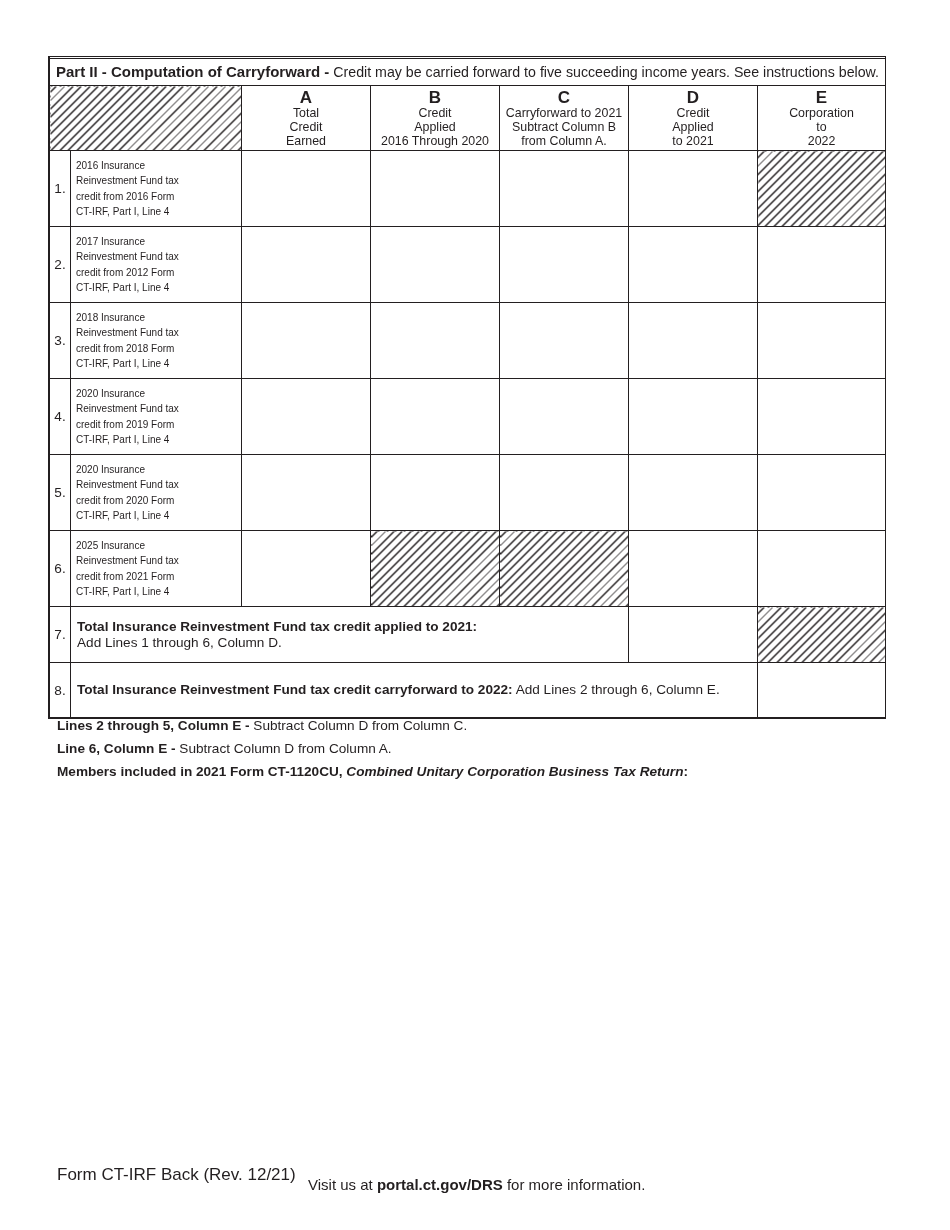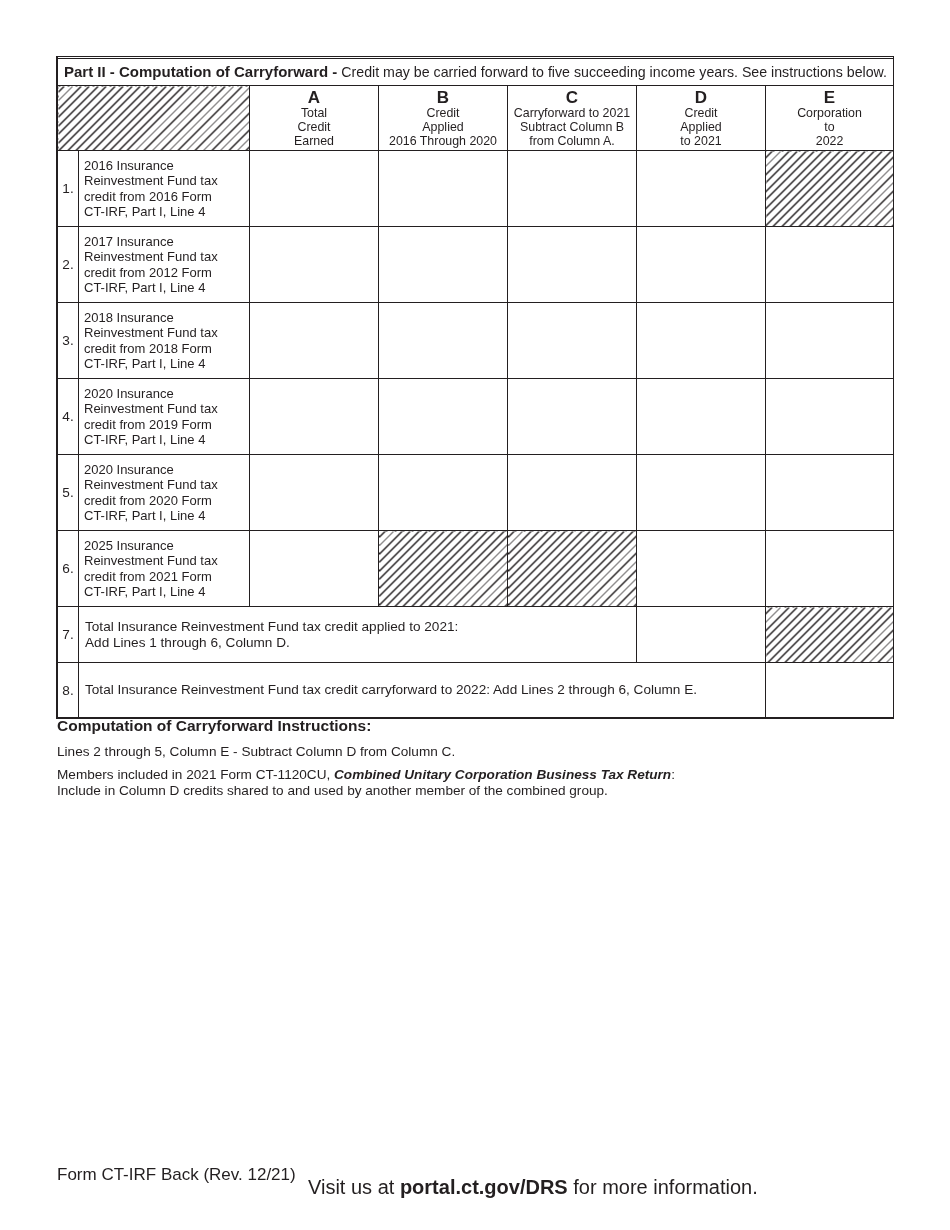--- a/index.html
+++ b/index.html
@@ -5,48 +5,48 @@
   html, body { margin: 0; padding: 0; }
   body {
     width: 950px; height: 1230px; background: #ffffff; position: relative;
     font-family: "Liberation Sans", sans-serif; color: #231f20; overflow: hidden;
   }
   .hatch {
     background-color: #fff;
     background-image: repeating-linear-gradient(135deg, #fff 0px, #fff 3.2px, #231f20 3.2px, #231f20 4.4px, #fff 4.4px, #fff 6px);
   }
   #form-table {
-    position: absolute; left: 56px; top: 56px; width: 838px;
+    position: absolute; left: 48px; top: 56px; width: 838px;
     border: 1.5px solid #231f20; box-sizing: border-box;
   }
   #form-table::before {
     content: ""; position: absolute; left: 0; right: 0; top: 1px; height: 0;
     border-top: 1px solid #231f20;
   }
   table { border-collapse: collapse; width: 100%; table-layout: fixed; }
   td, th { border: 1px solid #231f20; padding: 0; vertical-align: middle; }
   .title-cell {
     height: 28px; text-align: left; padding: 0 6px; font-size: 14.2px; font-weight: normal;
     border-top: none;
   }
   .title-cell b { font-size: 15px; }
   .col-head { text-align: center; font-size: 12.4px; line-height: 14px; font-weight: normal; height: 64px; }
   .col-head .letter { font-weight: bold; font-size: 17px; line-height: 16px; display: block; margin-top: 1px; }
   .num { text-align: center; font-size: 13.6px; width: 20px; }
-  .desc { font-size: 13px; line-height: 15.3px; padding: 2px 5px 2px 5px; }
+  .desc { font-size: 10px; line-height: 15.3px; padding: 2px 5px 2px 5px; }
   .row-std td { height: 71px; }
   .row7 td { height: 55px; }
   .row8 td { height: 54px; }
   .total-text { font-size: 13.6px; line-height: 16px; padding: 0 6px; }
-  .bold { font-weight: normal; }
+  .bold { font-weight: bold; }
   .instructions { position: absolute; left: 57px; top: 718px; width: 840px; font-size: 13.6px; }
   .instructions .heading { font-size: 15.5px; font-weight: bold; margin: 0 0 10px 0; }
   .instructions p { margin: 0 0 7px 0; line-height: 16px; }
   .footer-left { position: absolute; left: 57px; top: 1165px; font-size: 17px; }
-  .footer-center { position: absolute; left: 308px; top: 1176px; font-size: 20px; }
+  .footer-center { position: absolute; left: 308px; top: 1176px; font-size: 15px; }
 </style>
 </head>
 <body>
 
 <div id="form-table">
 <table>
   <colgroup>
     <col style="width:21px">
         <col style="width:171px">
         <col style="width:129px">
@@ -196,22 +196,21 @@
   <tr class="row8">
     <td class="num">8.</td>
     <td colspan="5" class="total-text"><span class="bold">Total Insurance Reinvestment Fund tax credit carryforward to 2022:</span><span> Add Lines 2 through 6, Column E.</span></td>
     <td></td>
   </tr>
 </tbody>
     </table>
 </div>
 
 <div class="instructions">
-  <p class="heading">Computation of Carryforward Instructions:</p>
   <p><span class="bold">Lines 2 through 5, Column E -</span><span> Subtract Column D from Column C.</span></p>
+  <p><span class="bold">Line 6, Column E -</span><span> Subtract Column D from Column A.</span></p>
   <p style="line-height:16px;">
     <span class="bold">Members included in 2021 Form CT-1120CU, </span><b><i>Combined Unitary Corporation Business Tax Return</i></b><span class="bold">:</span><br>
-    <span>Include in Column D credits shared to and used by another member of the combined group.</span>
   </p>
 </div>
 
 <div class="footer-left">Form CT-IRF Back (Rev. 12/21)</div>
 <div class="footer-center"><span>Visit us at </span><b>portal.ct.gov/DRS</b><span> for more information.</span></div>
 
 </body></html>

